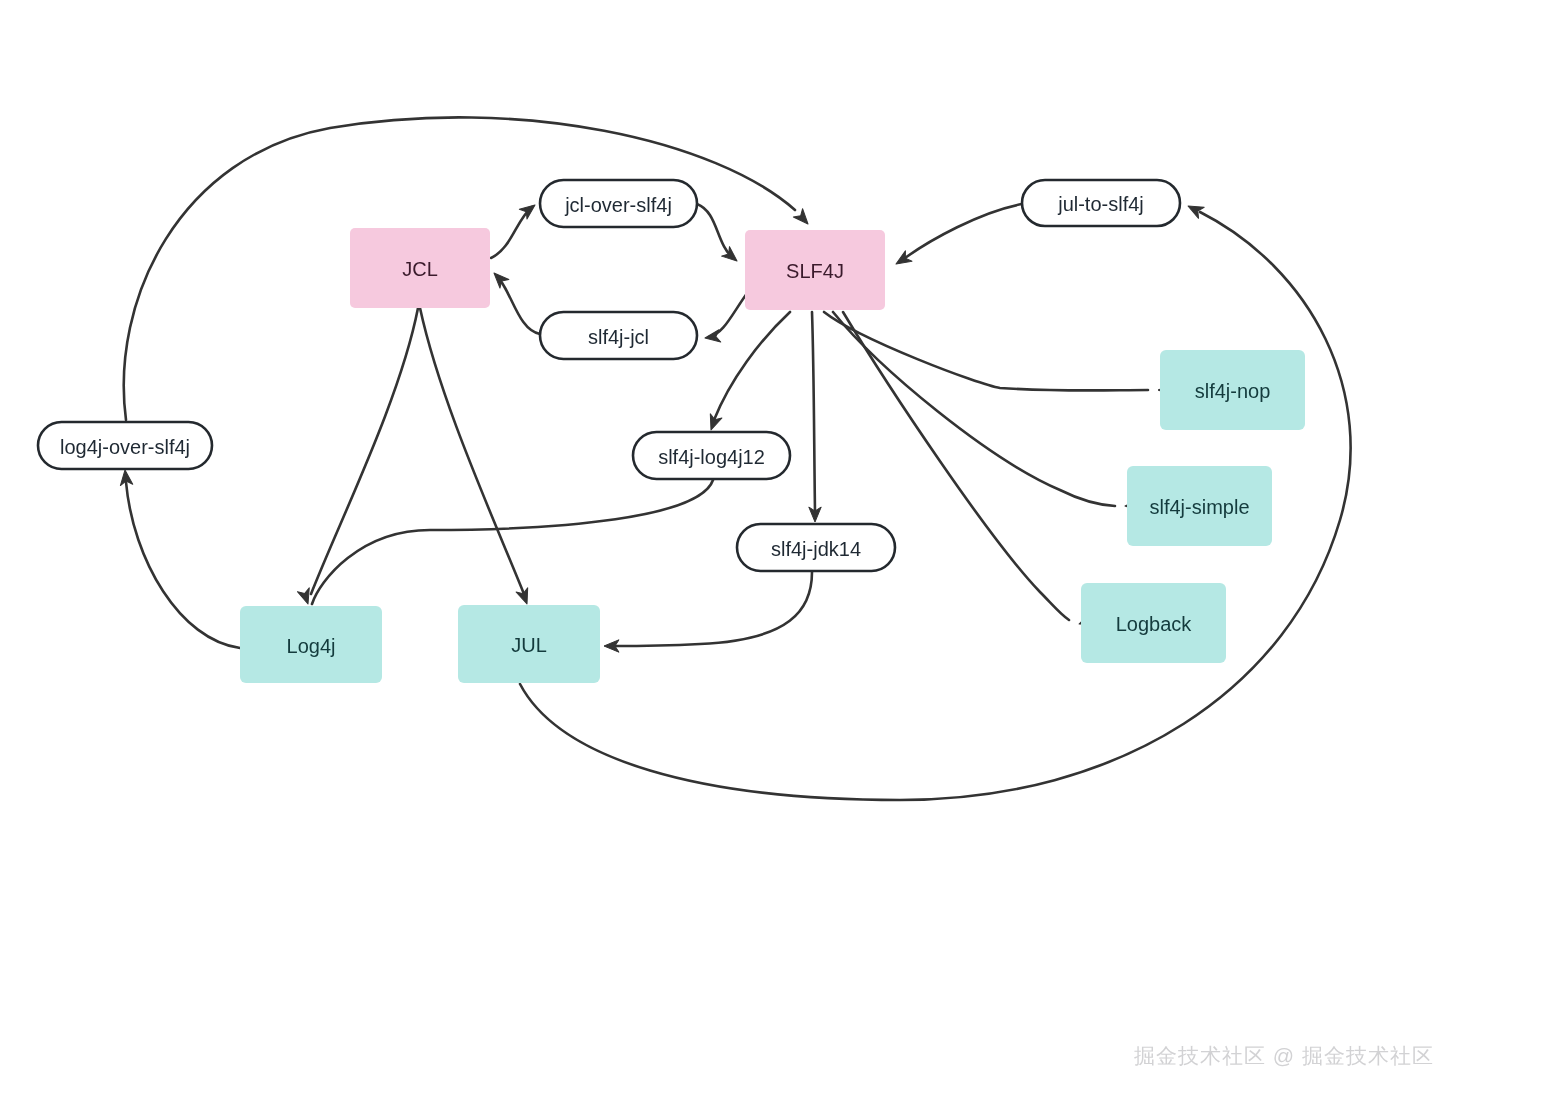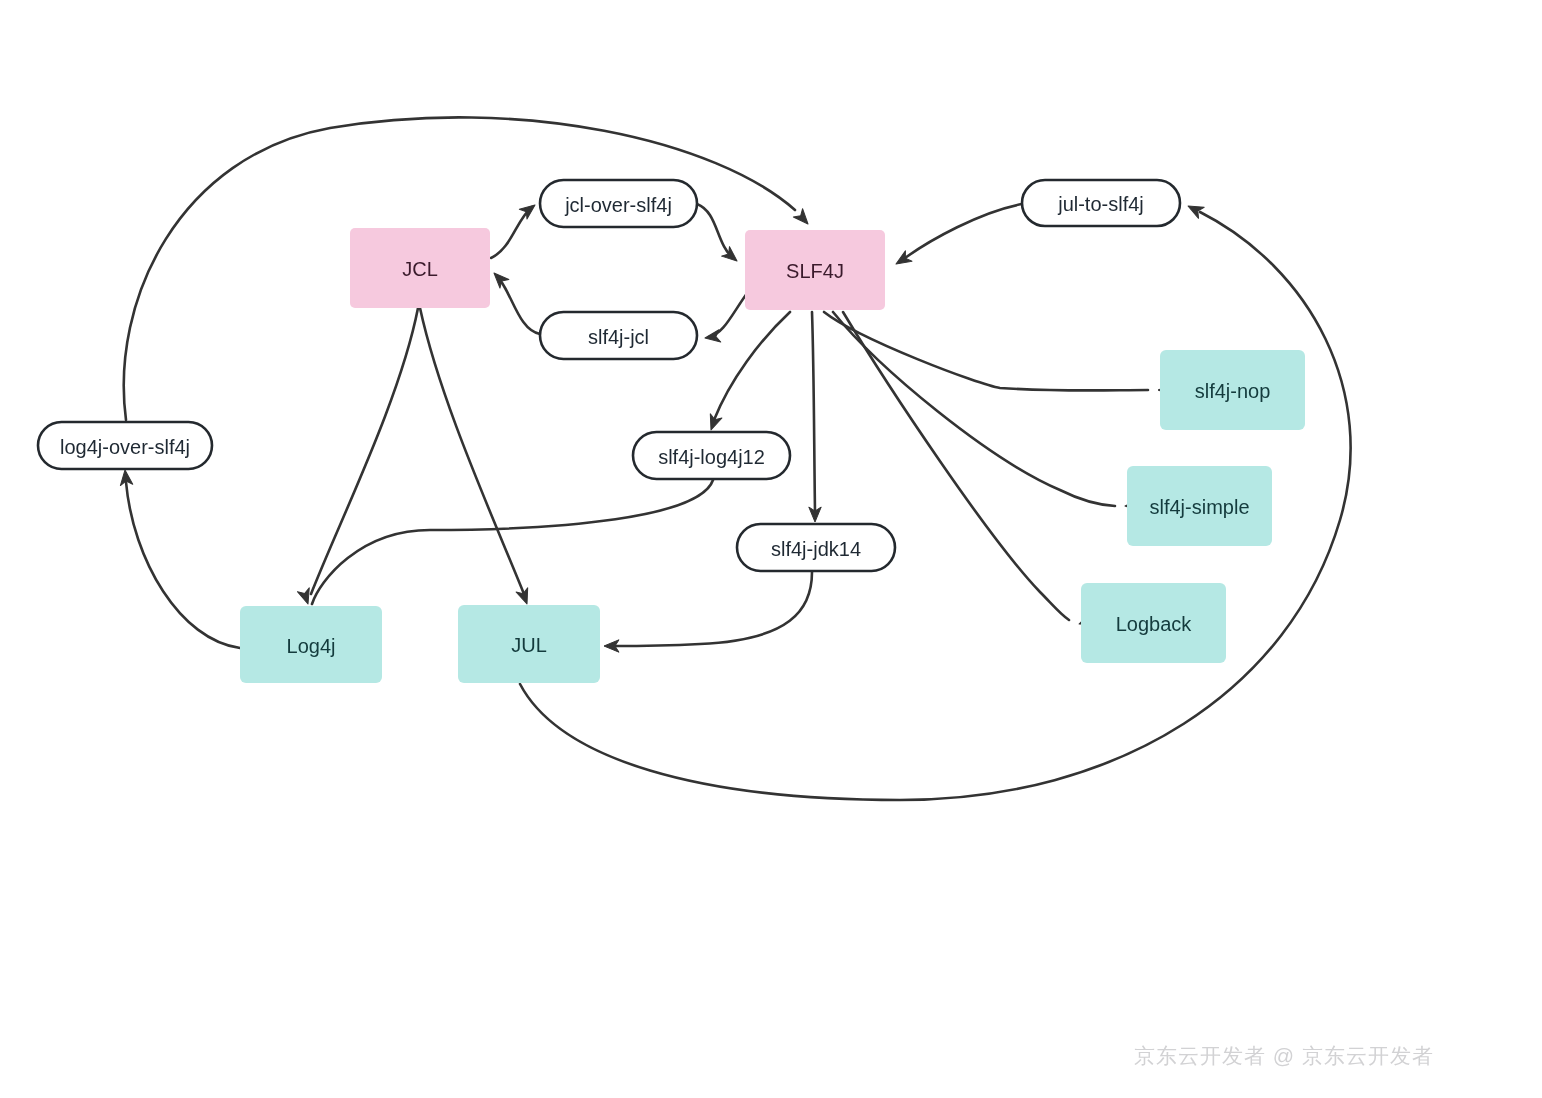--- a/index.html
+++ b/index.html
@@ -194,15 +194,15 @@
           <rect x="240" y="606" width="142" height="77" rx="6" ry="6" class="node-rect-teal"></rect>
           <text x="311" y="645.5" class="node-label node-label-teal">Log4j</text>
         </g>
         <g>
           <rect x="458" y="605" width="142" height="78" rx="6" ry="6" class="node-rect-teal"></rect>
           <text x="529" y="645" class="node-label node-label-teal">JUL</text>
         </g>
       </g>
   </svg>
 
-  <div class="watermark">京东云开发者 @ 京东云开发者</div>
+  <div class="watermark">掘金技术社区 @ 掘金技术社区</div>
 
 </div>
 
 </body></html>

